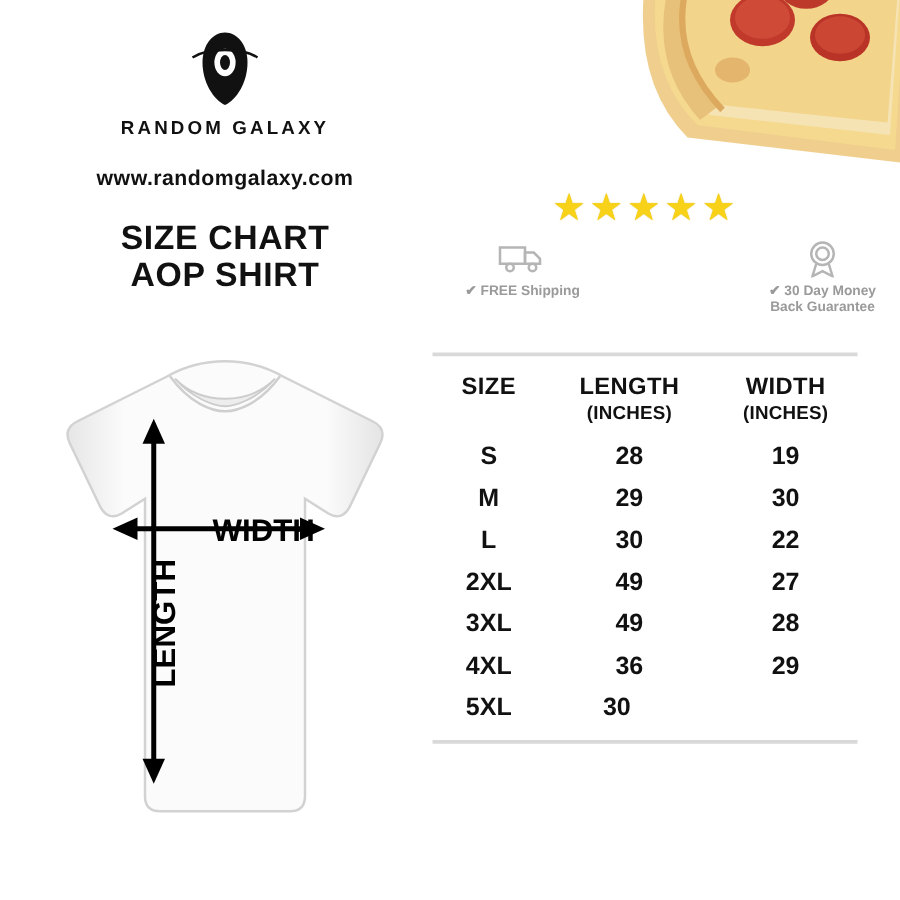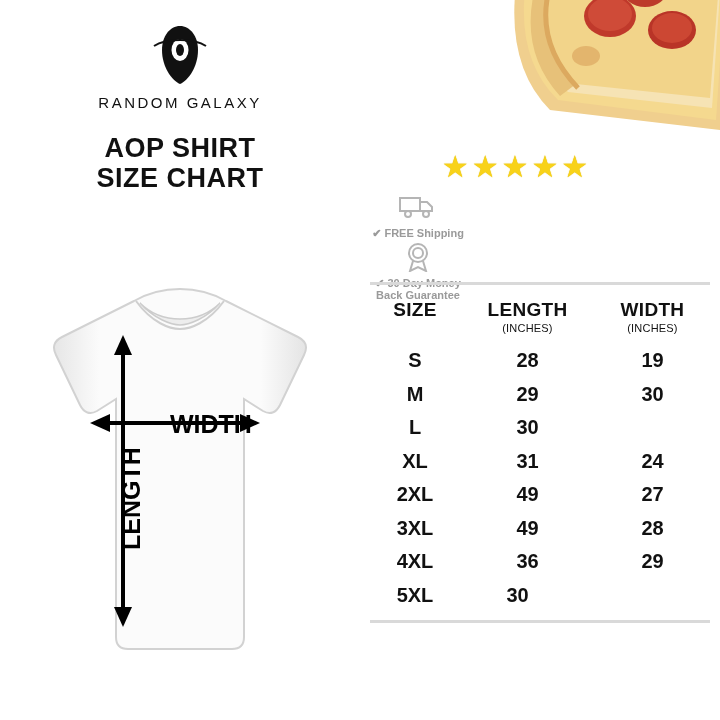--- a/index.html
+++ b/index.html
@@ -31,21 +31,21 @@
   }
   .logo-mark {
     width: 72px;
     height: 72px;
     margin: 0 auto 2px auto;
     position: relative;
   }
   .logo-mark svg { display: block; }
   .brand-name {
     font-size: 15px;
-    font-weight: normal;
+    font-weight: bold;
     letter-spacing: 2.5px;
     color: #111;
     margin-top: 2px;
   }
   .brand-url {
     font-size: 17px;
     font-weight: bold;
     letter-spacing: 0.4px;
     margin-top: 22px;
     color: #111;
@@ -84,21 +84,20 @@
 
   
   .badges {
     position: absolute;
     left: 362px;
     top: 190px;
     width: 352px;
     display: flex;
     justify-content: space-between;
     align-items: flex-start;
-    flex-direction: column;
   }
   .badge {
     width: 112px;
     text-align: center;
     color: #9a9a9a;
   }
   .badge .bicon {
     height: 34px;
     display: flex;
     align-items: center;
@@ -118,21 +117,21 @@
     left: 30px;
     top: 285px;
     width: 300px;
     height: 375px;
   }
   .shirt-wrap svg { display: block; }
 
   
   .table {
     position: absolute;
-    left: 370px;
+    left: 346px;
     top: 282px;
     width: 340px;
   }
   .rule {
     height: 3px;
     background: #d9d9d9;
     width: 100%;
   }
   .thead {
     display: flex;
@@ -140,22 +139,22 @@
   }
   .th {
     font-size: 19px;
     font-weight: bold;
     text-align: center;
     color: #111;
     letter-spacing: 0.3px;
   }
   .th .unit {
     display: block;
-    font-size: 11px;
-    font-weight: normal;
+    font-size: 15px;
+    font-weight: bold;
     letter-spacing: 0.2px;
     margin-top: 1px;
   }
   .col-size { width: 90px; }
   .col-len  { width: 135px; }
   .col-wid  { width: 115px; }
 
   .trow {
     display: flex;
     align-items: center;
@@ -181,23 +180,24 @@
           <path d="M36 6 C46 6 54 16 54 30 C54 46 45 60 36 64 C27 60 18 46 18 30 C18 16 26 6 36 6 Z"></path>
         </g>
         <ellipse cx="36" cy="30" rx="8.5" ry="11" fill="#ffffff"></ellipse>
         <ellipse cx="36" cy="30" rx="4" ry="6" fill="#111111"></ellipse>
         <g stroke="#111111" stroke-width="2" fill="none">
           <path d="M10 26 C22 18 50 18 62 26"></path>
         </g>
       </svg>
     </div>
     <div class="brand-name">RANDOM GALAXY</div>
+    <div class="brand-url">www.randomgalaxy.com</div>
     <div class="chart-title">
+      <div>SIZE CHART</div>
       <div>AOP SHIRT</div>
-      <div>SIZE CHART</div>
     </div>
   </div>
 
   <div class="pizza">
     <svg width="320" height="150" viewBox="0 0 320 150" aria-hidden="true">
       <defs>
         <clipPath id="pclip">
             <rect x="0" y="0" width="320" height="150"></rect>
           </clipPath>
       </defs>
@@ -331,25 +331,21 @@
         <div class="td col-wid">19</div>
       </div>
       <div class="trow">
         <div class="td col-size">M</div>
         <div class="td col-len">29</div>
         <div class="td col-wid">30</div>
       </div>
       <div class="trow">
         <div class="td col-size">L</div>
         <div class="td col-len">30</div>
-      </div>
-      <div class="trow">
-        <div class="td col-size">XL</div>
-        <div class="td col-len">31</div>
-        <div class="td col-wid">24</div>
+        <div class="td col-wid">22</div>
       </div>
       <div class="trow">
         <div class="td col-size">2XL</div>
         <div class="td col-len">49</div>
         <div class="td col-wid">27</div>
       </div>
       <div class="trow">
         <div class="td col-size">3XL</div>
         <div class="td col-len">49</div>
         <div class="td col-wid">28</div>

